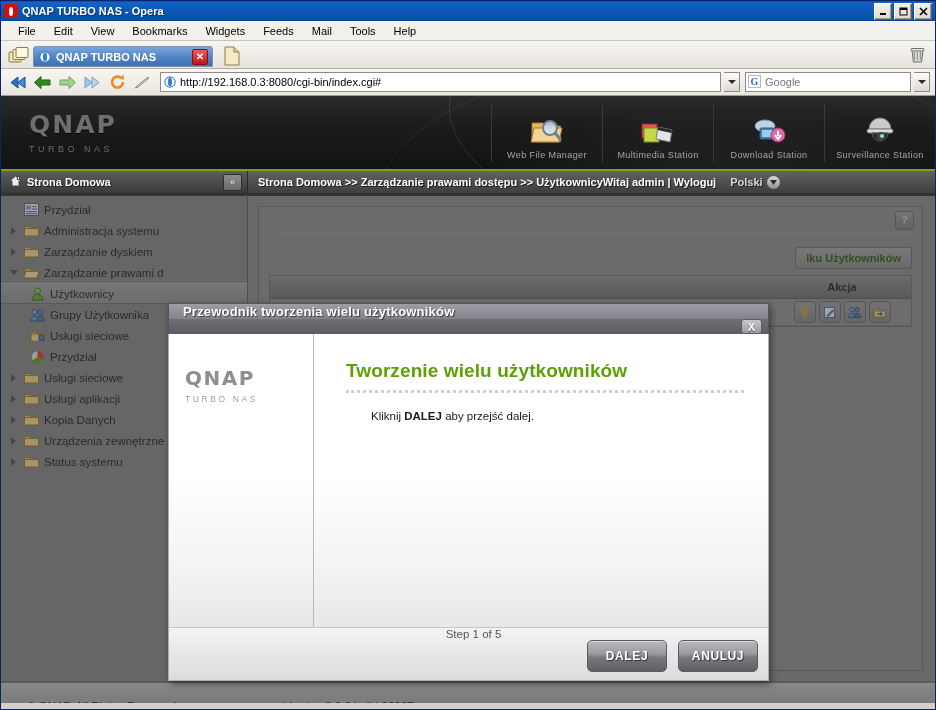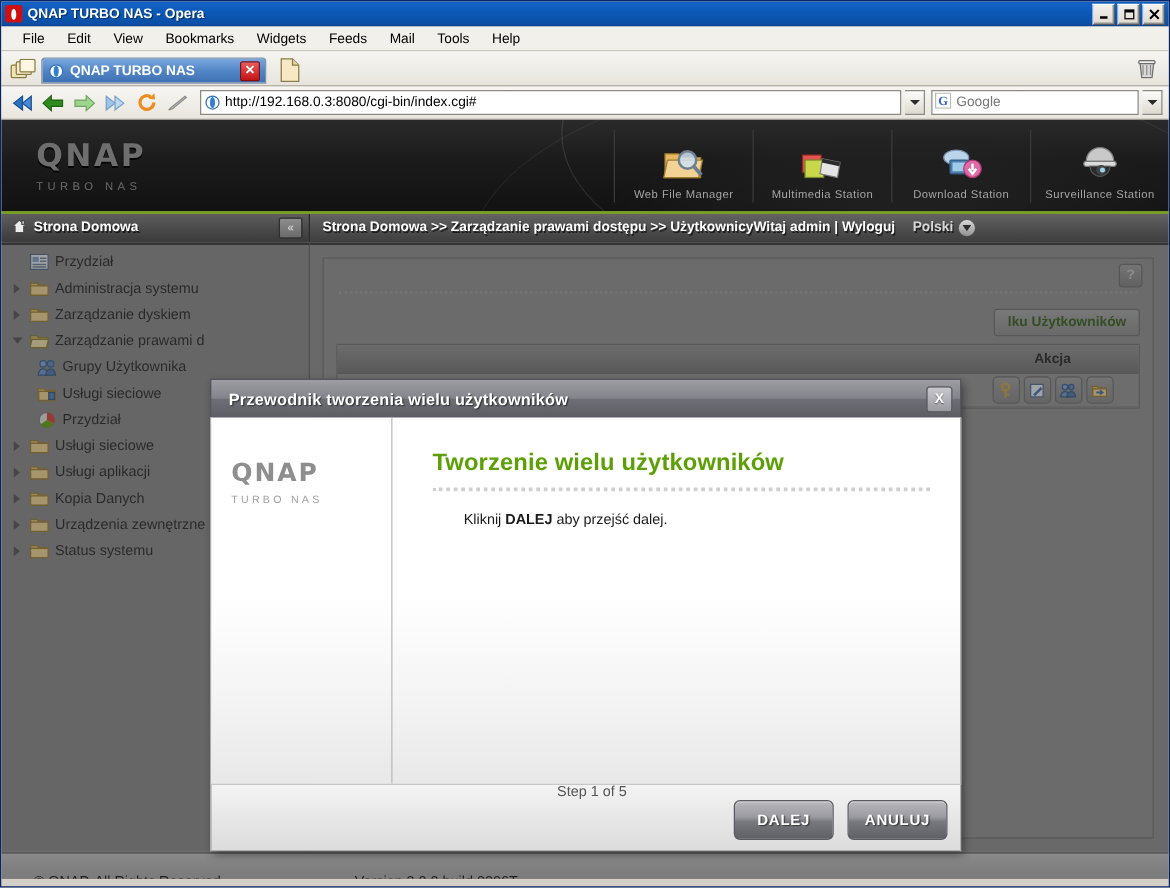--- a/index.html
+++ b/index.html
@@ -519,23 +519,23 @@
     width: 601px;
     z-index: 60;
     box-shadow: 2px 3px 7px rgba(0,0,0,.45);
   }
   .modal-title {
     height: 30px;
     background: linear-gradient(180deg,#9d9da3 0%,#84848c 48%,#6e6e76 52%,#5c5c63 100%);
     border: 1px solid #55555c;
     border-bottom: none;
     display: flex;
-    align-items: center;
     padding: 0 6px 0 14px;
     position: relative;
+    flex-direction: column;
   }
   .modal-title .mt-text {
     color: #ffffff;
     font-size: 13px;
     font-weight: bold;
     text-shadow: 1px 1px 1px rgba(0,0,0,.55);
     letter-spacing: .2px;
   }
   .modal-close {
     margin-left: auto;
@@ -932,20 +932,29 @@
           <span class="arrow open"></span>
           <span class="nav-icon">
             <svg width="15" height="13" viewBox="0 0 15 13">
                 <path d="M0.5 2.5 h5 l1.4 1.6 h7.6 v8 h-14 z" fill="#cdb75f" stroke="#8a7a2c"></path>
                 <path d="M1.6 5.4 h13.2 l-1.6 6.6 h-13.2 z" fill="#efe2a8" stroke="#8a7a2c"></path>
               </svg>
           </span>
           <span>Zarządzanie prawami d</span>
         </div>
 
+        <div class="nav-item lvl2 sel">
+          <span class="nav-icon">
+            <svg width="15" height="14" viewBox="0 0 15 14">
+                <circle cx="7.5" cy="4" r="3" fill="#8fbf5a" stroke="#4e7a22"></circle>
+                <path d="M2 13 c0.6 -4 2.8 -5.5 5.5 -5.5 c2.7 0 4.9 1.5 5.5 5.5 z" fill="#6fa53c" stroke="#3d6419"></path>
+              </svg>
+          </span>
+          <span>Użytkownicy</span>
+        </div>
 
         <div class="nav-item lvl2">
           <span class="nav-icon">
             <svg width="15" height="14" viewBox="0 0 15 14">
                 <circle cx="4.5" cy="4" r="2.6" fill="#7fa8d8" stroke="#33598c"></circle>
                 <circle cx="10.5" cy="4" r="2.6" fill="#5c86bb" stroke="#33598c"></circle>
                 <path d="M0.5 13 c0.5 -3.5 2.2 -5 4 -5 c1.8 0 3.5 1.5 4 5 z" fill="#6d97cc" stroke="#2f5583"></path>
                 <path d="M6.5 13 c0.5 -3.5 2.2 -5 4 -5 c1.8 0 3.5 1.5 4 5 z" fill="#4a74a9" stroke="#2f5583"></path>
               </svg>
           </span>

